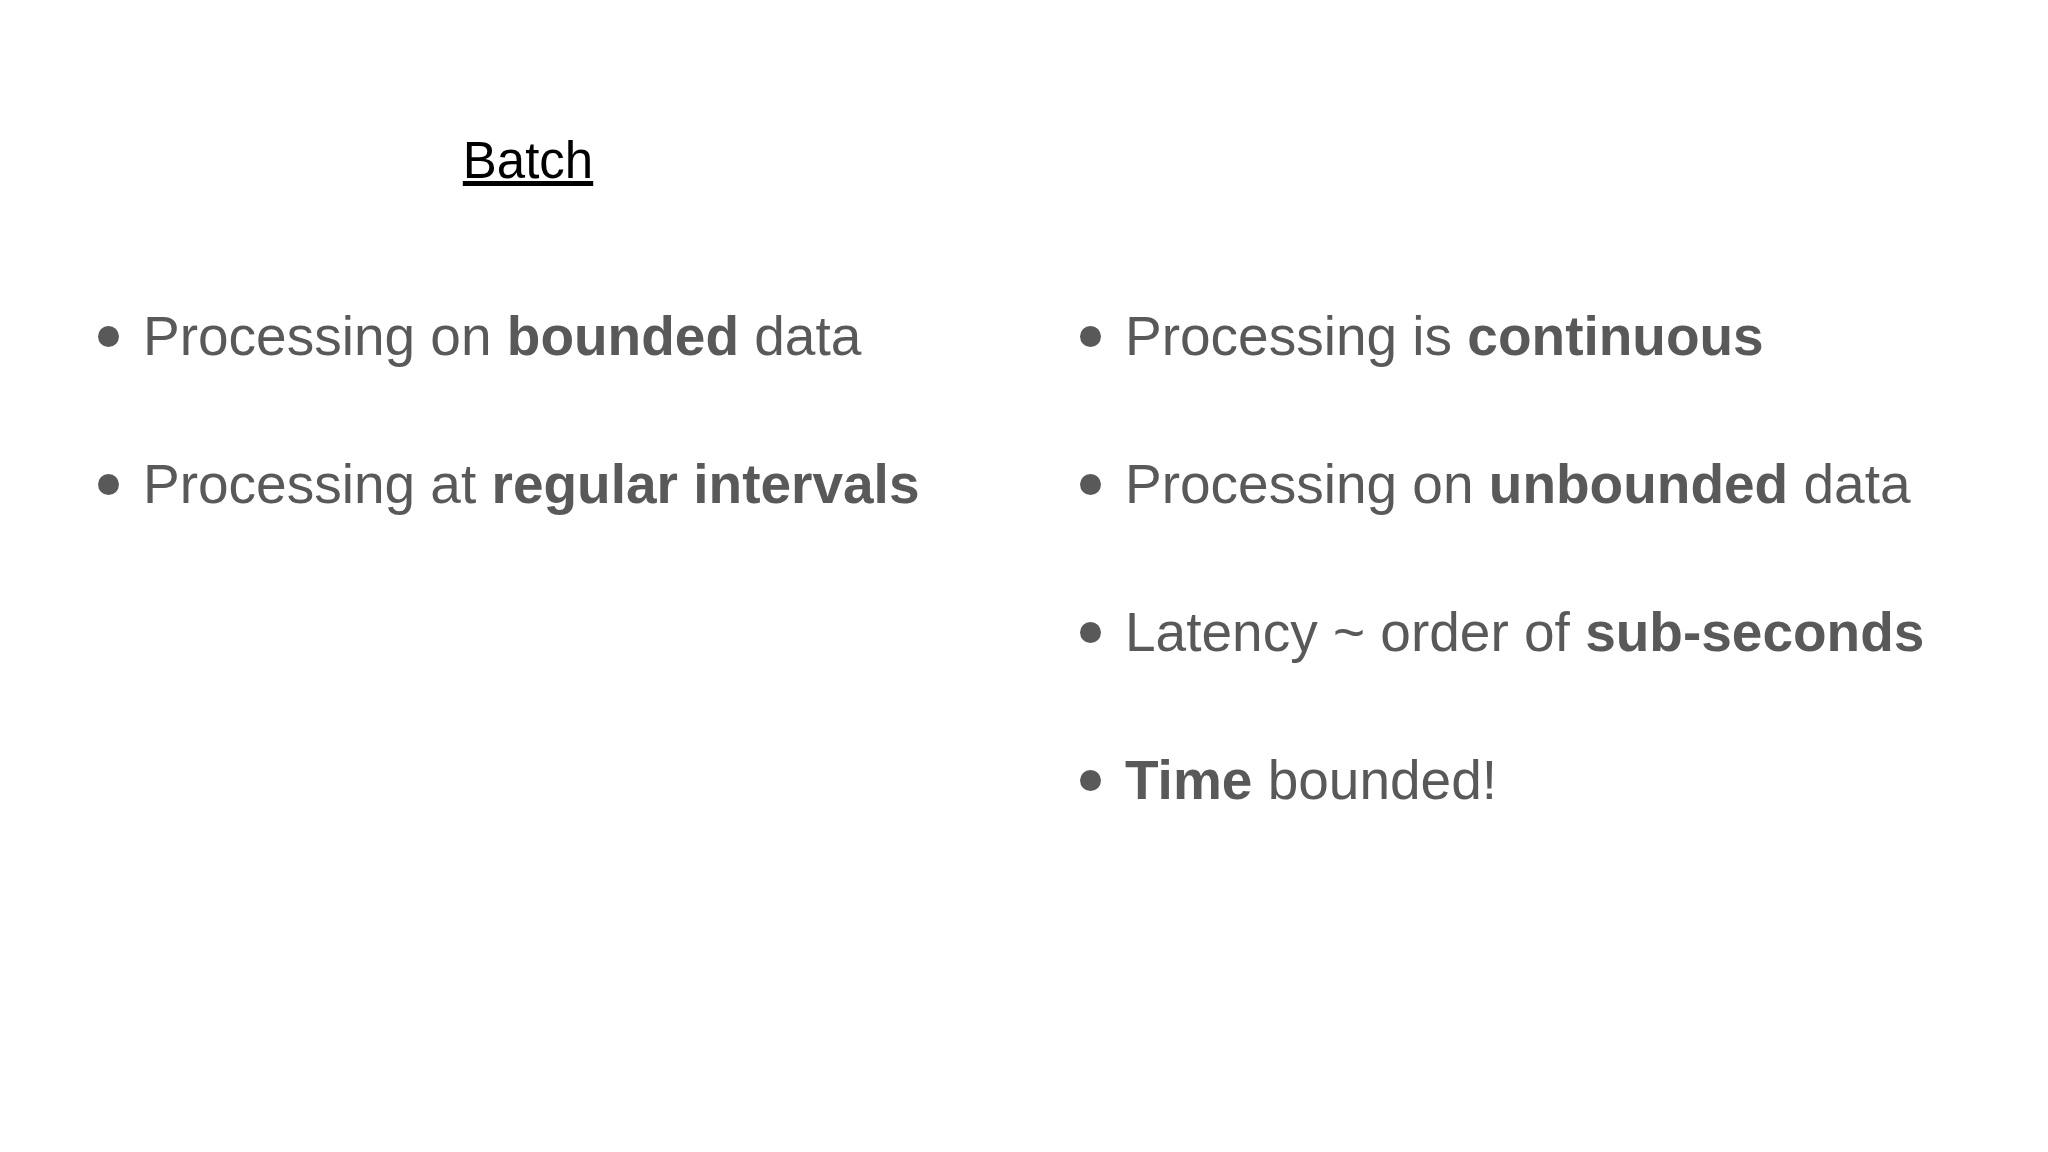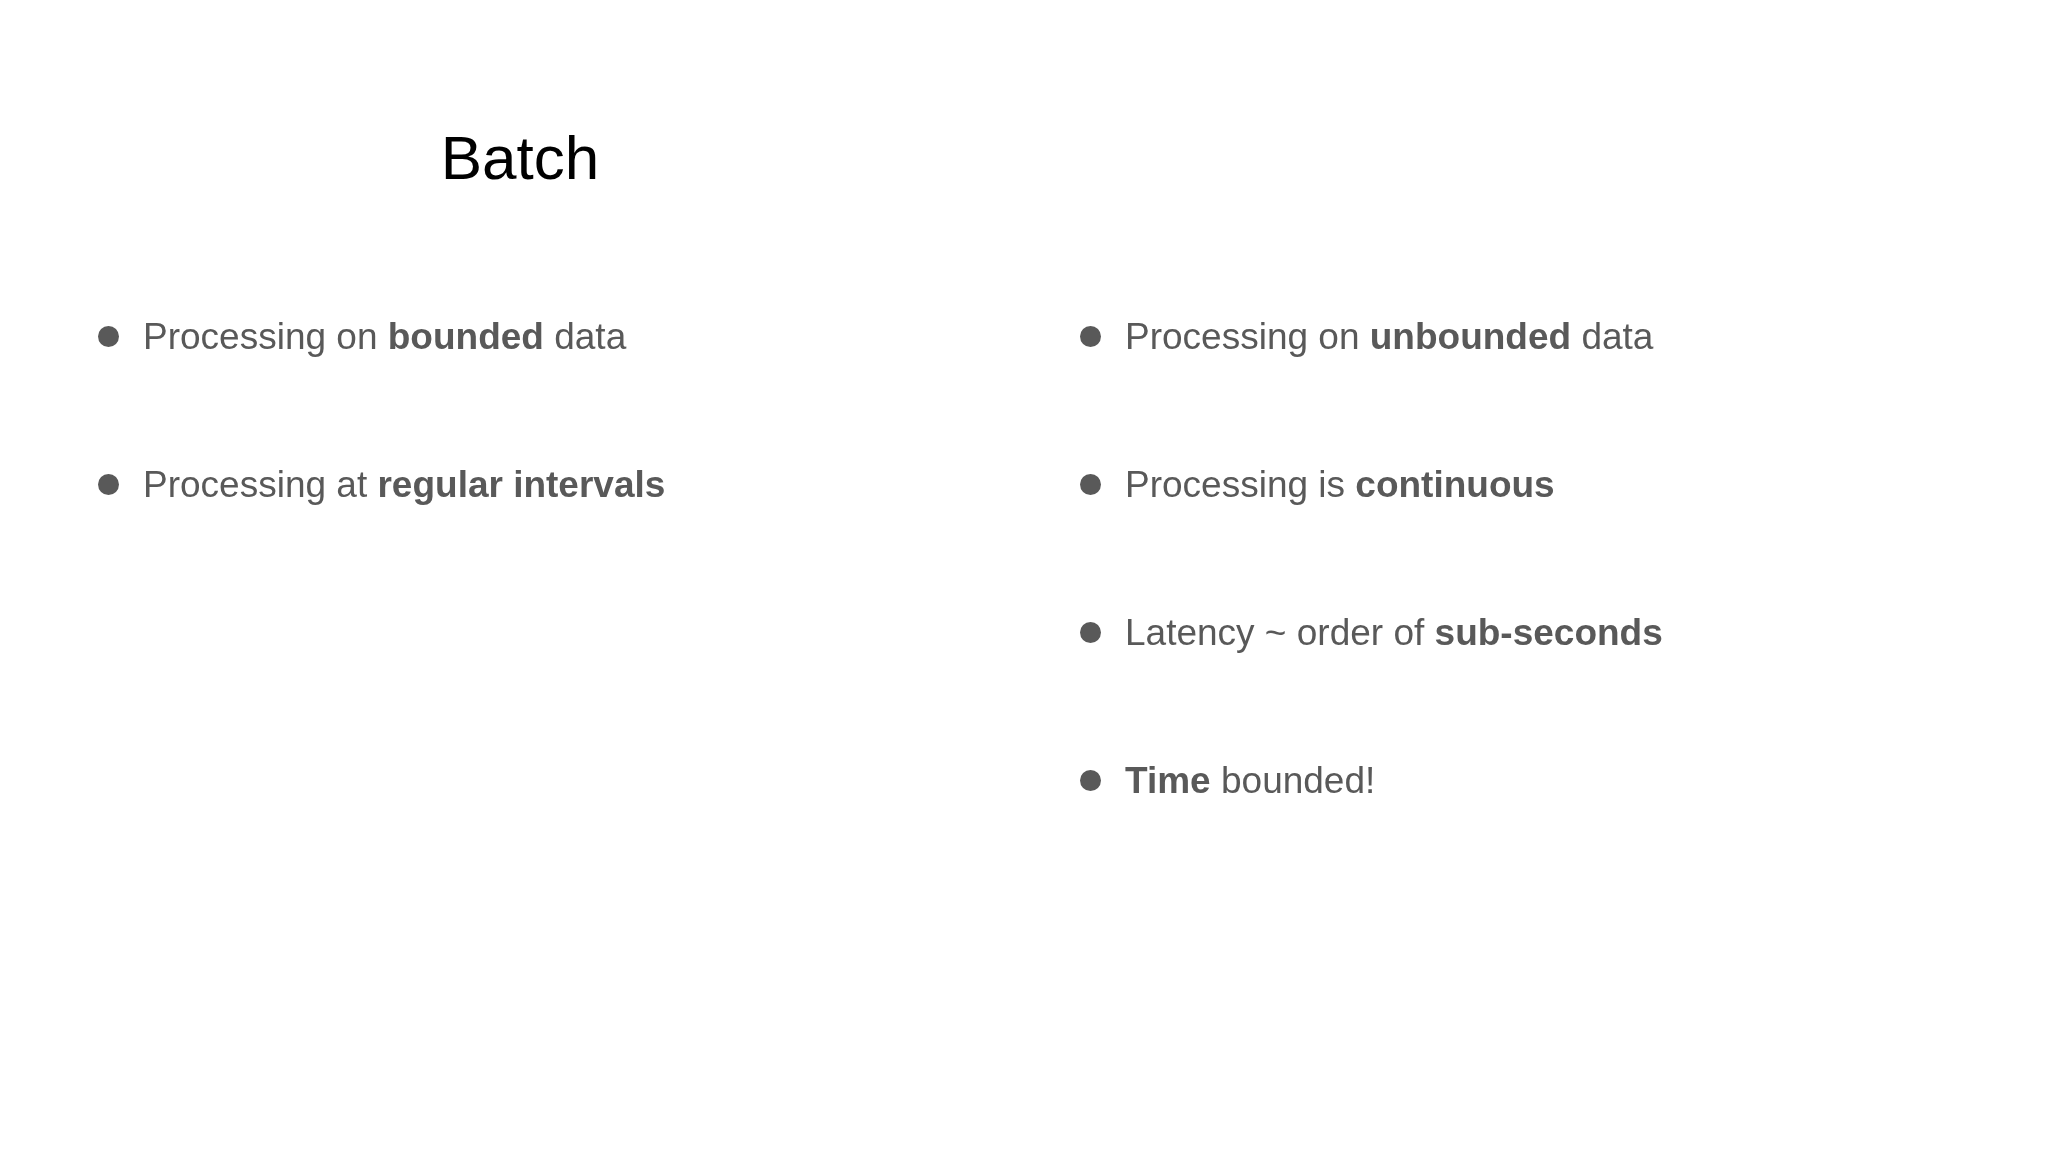--- a/index.html
+++ b/index.html
@@ -18,26 +18,27 @@
     left: 0;
     top: 0;
     width: 2048px;
     height: 1152px;
     background: var(--background, #ffffff);
   }
   .col-title {
     position: absolute;
     top: 123px;
     transform: translateX(-50%);
-    margin: 4px;
-    font-size: 62px;
+    margin: 12px;
+    font-size: 51px;
     line-height: 1;
     font-weight: 400;
     color: var(--heading, #000000);
     white-space: nowrap;
+    text-decoration: underline;
   }
   .title-batch  { left: 516px; }
   .title-stream { left: 1448px; }
 
   ul.bullets {
     list-style: none;
     margin: 0;
     padding: 0;
     position: absolute;
     top: 262px;
@@ -52,21 +53,21 @@
   }
   .dot {
     flex: none;
     width: 21px;
     height: 21px;
     border-radius: 50%;
     background: var(--bullet-dot, #595959);
     margin-right: 24px;
   }
   .bullet-text {
-    font-size: 37px;
+    font-size: 55px;
     line-height: 1;
     color: var(--body, #595959);
     white-space: nowrap;
   }
   .bullet-text b { font-weight: 700; }
 </style>
 </head>
 <body>
 
 <div class="slide">
@@ -81,25 +82,25 @@
       </li>
       <li>
         <span class="dot"></span>
         <span class="bullet-text"><span>Processing at </span><b>regular intervals</b></span>
       </li>
     </ul>
 
   <ul class="bullets list-right">
       <li>
         <span class="dot"></span>
-        <span class="bullet-text"><span>Processing on </span><b>unbounded</b><span> data</span></span>
+        <span class="bullet-text"><span>Processing is </span><b>continuous</b></span>
       </li>
       <li>
         <span class="dot"></span>
-        <span class="bullet-text"><span>Processing is </span><b>continuous</b></span>
+        <span class="bullet-text"><span>Processing on </span><b>unbounded</b><span> data</span></span>
       </li>
       <li>
         <span class="dot"></span>
         <span class="bullet-text"><span>Latency ~ order of </span><b>sub-seconds</b></span>
       </li>
       <li>
         <span class="dot"></span>
         <span class="bullet-text"><b>Time</b><span> bounded!</span></span>
       </li>
     </ul>

